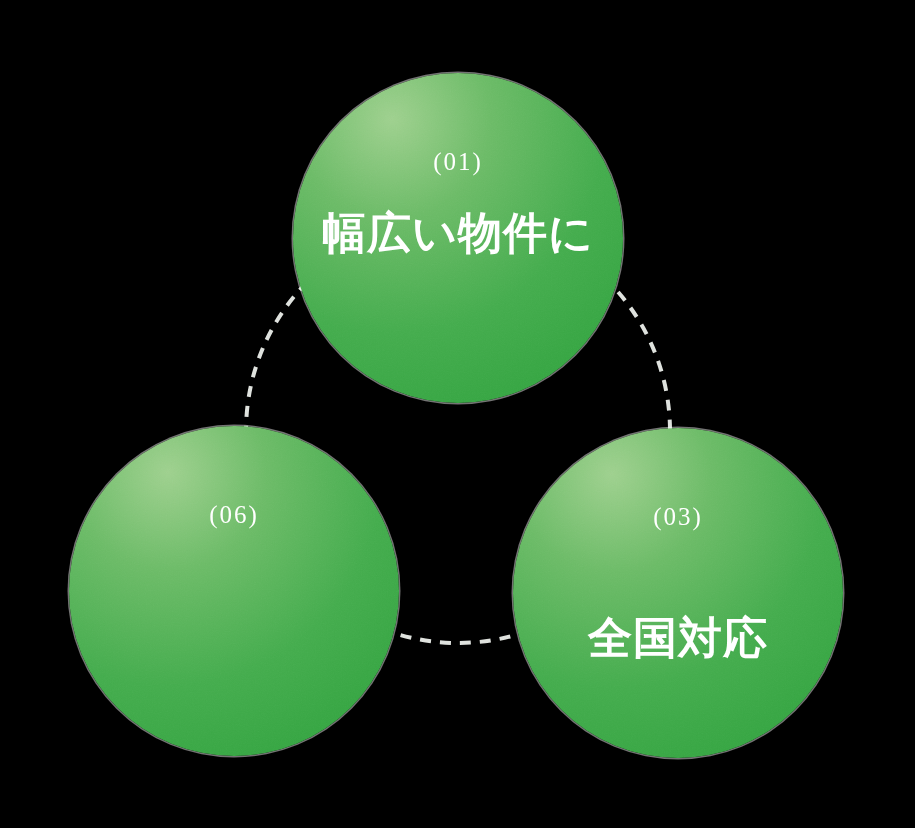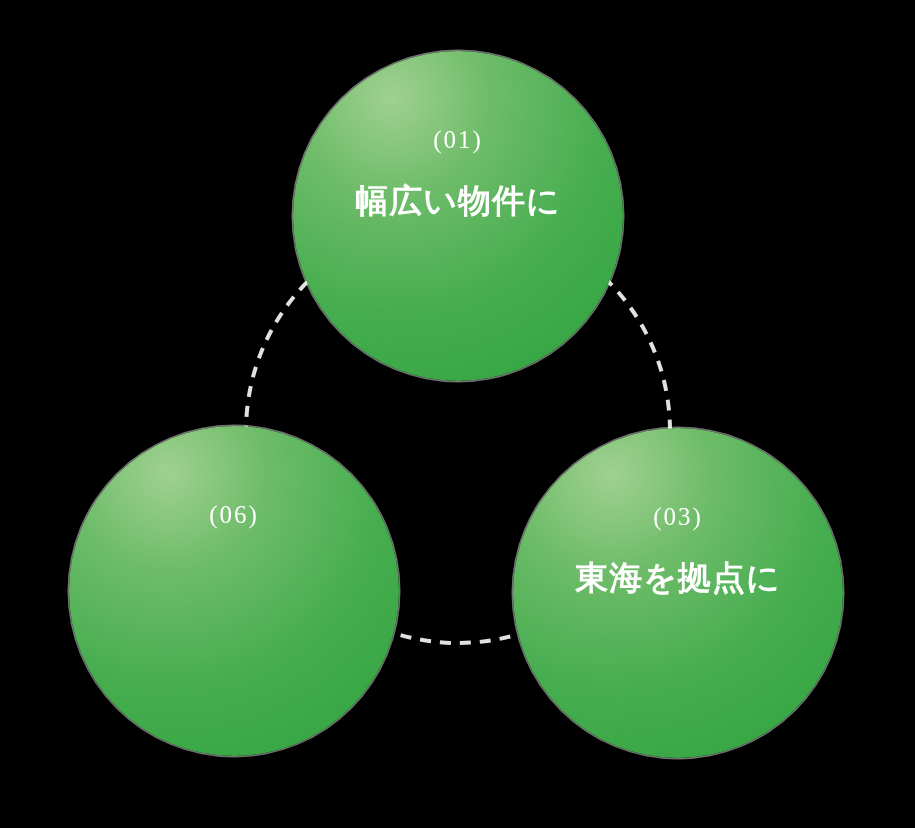--- a/index.html
+++ b/index.html
@@ -49,36 +49,36 @@
     content: "";
     position: absolute;
     inset: 0;
     border-radius: 50%;
     filter: url(#grain);
     opacity: 0.16;
     mix-blend-mode: soft-light;
     pointer-events: none;
   }
 
-  .circle-01 { left: 293px; top: 51px;  }
+  .circle-01 { left: 293px; top: 73px;  }
   .circle-02 { left: 69px;  top: 426px; }
   .circle-03 { left: 513px; top: 428px; }
 
   .feature-number {
     margin-top: 72px;
     font-family: "Liberation Serif", "DejaVu Serif", serif;
     font-size: 25px;
     line-height: 33px;
     letter-spacing: 2px;
     font-weight: 400;
     color: #ffffff;
   }
   .feature-text {
-    margin-top: 20px;
-    font-size: 33px;
+    margin-top: 30px;
+    font-size: 44px;
     line-height: 50px;
     font-weight: 700;
     letter-spacing: 1px;
     color: #ffffff;
   }
 </style>
 </head>
 <body>
 
 <div class="stage">
@@ -101,17 +101,18 @@
     </div>
   </div>
 
   <div class="feature-circle circle-02">
     <div class="feature-number">(06)</div>
   </div>
 
   <div class="feature-circle circle-03">
     <div class="feature-number">(03)</div>
     <div class="feature-text">
-      <span>東海を拠点に</span><br>
+      <br>
+      <span>全国対応</span>
     </div>
   </div>
 
 </div>
 
 </body></html>

